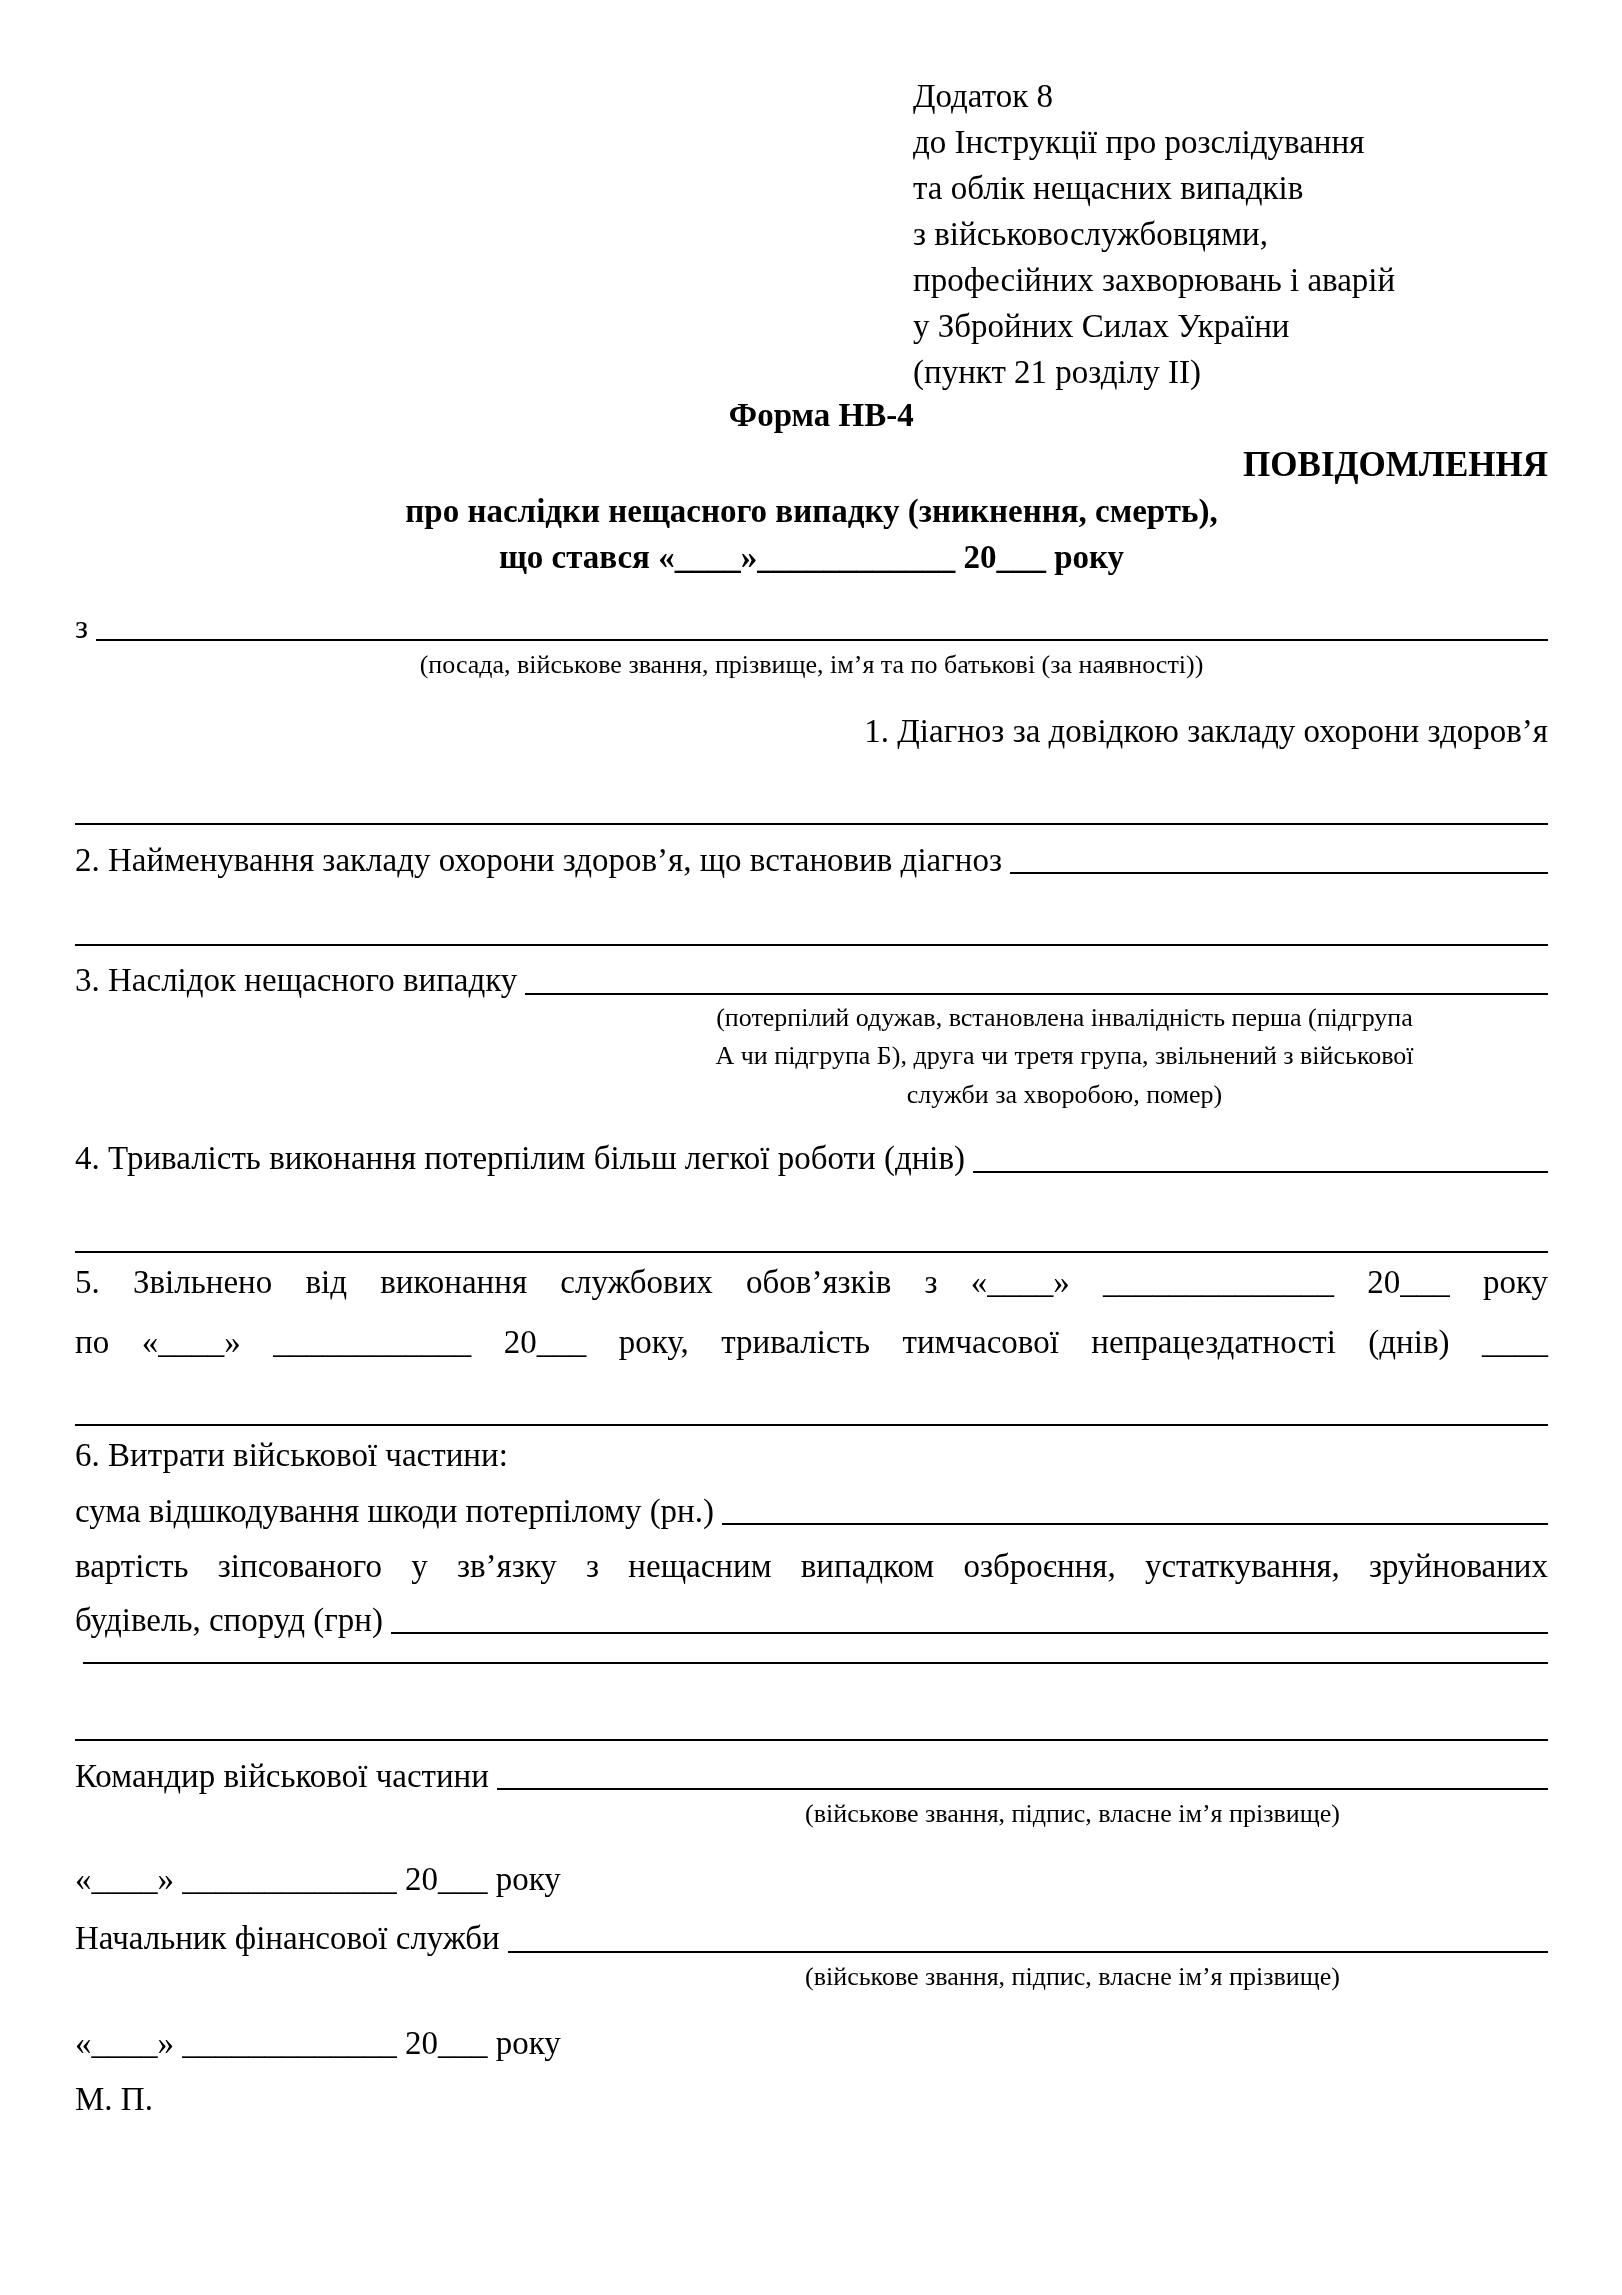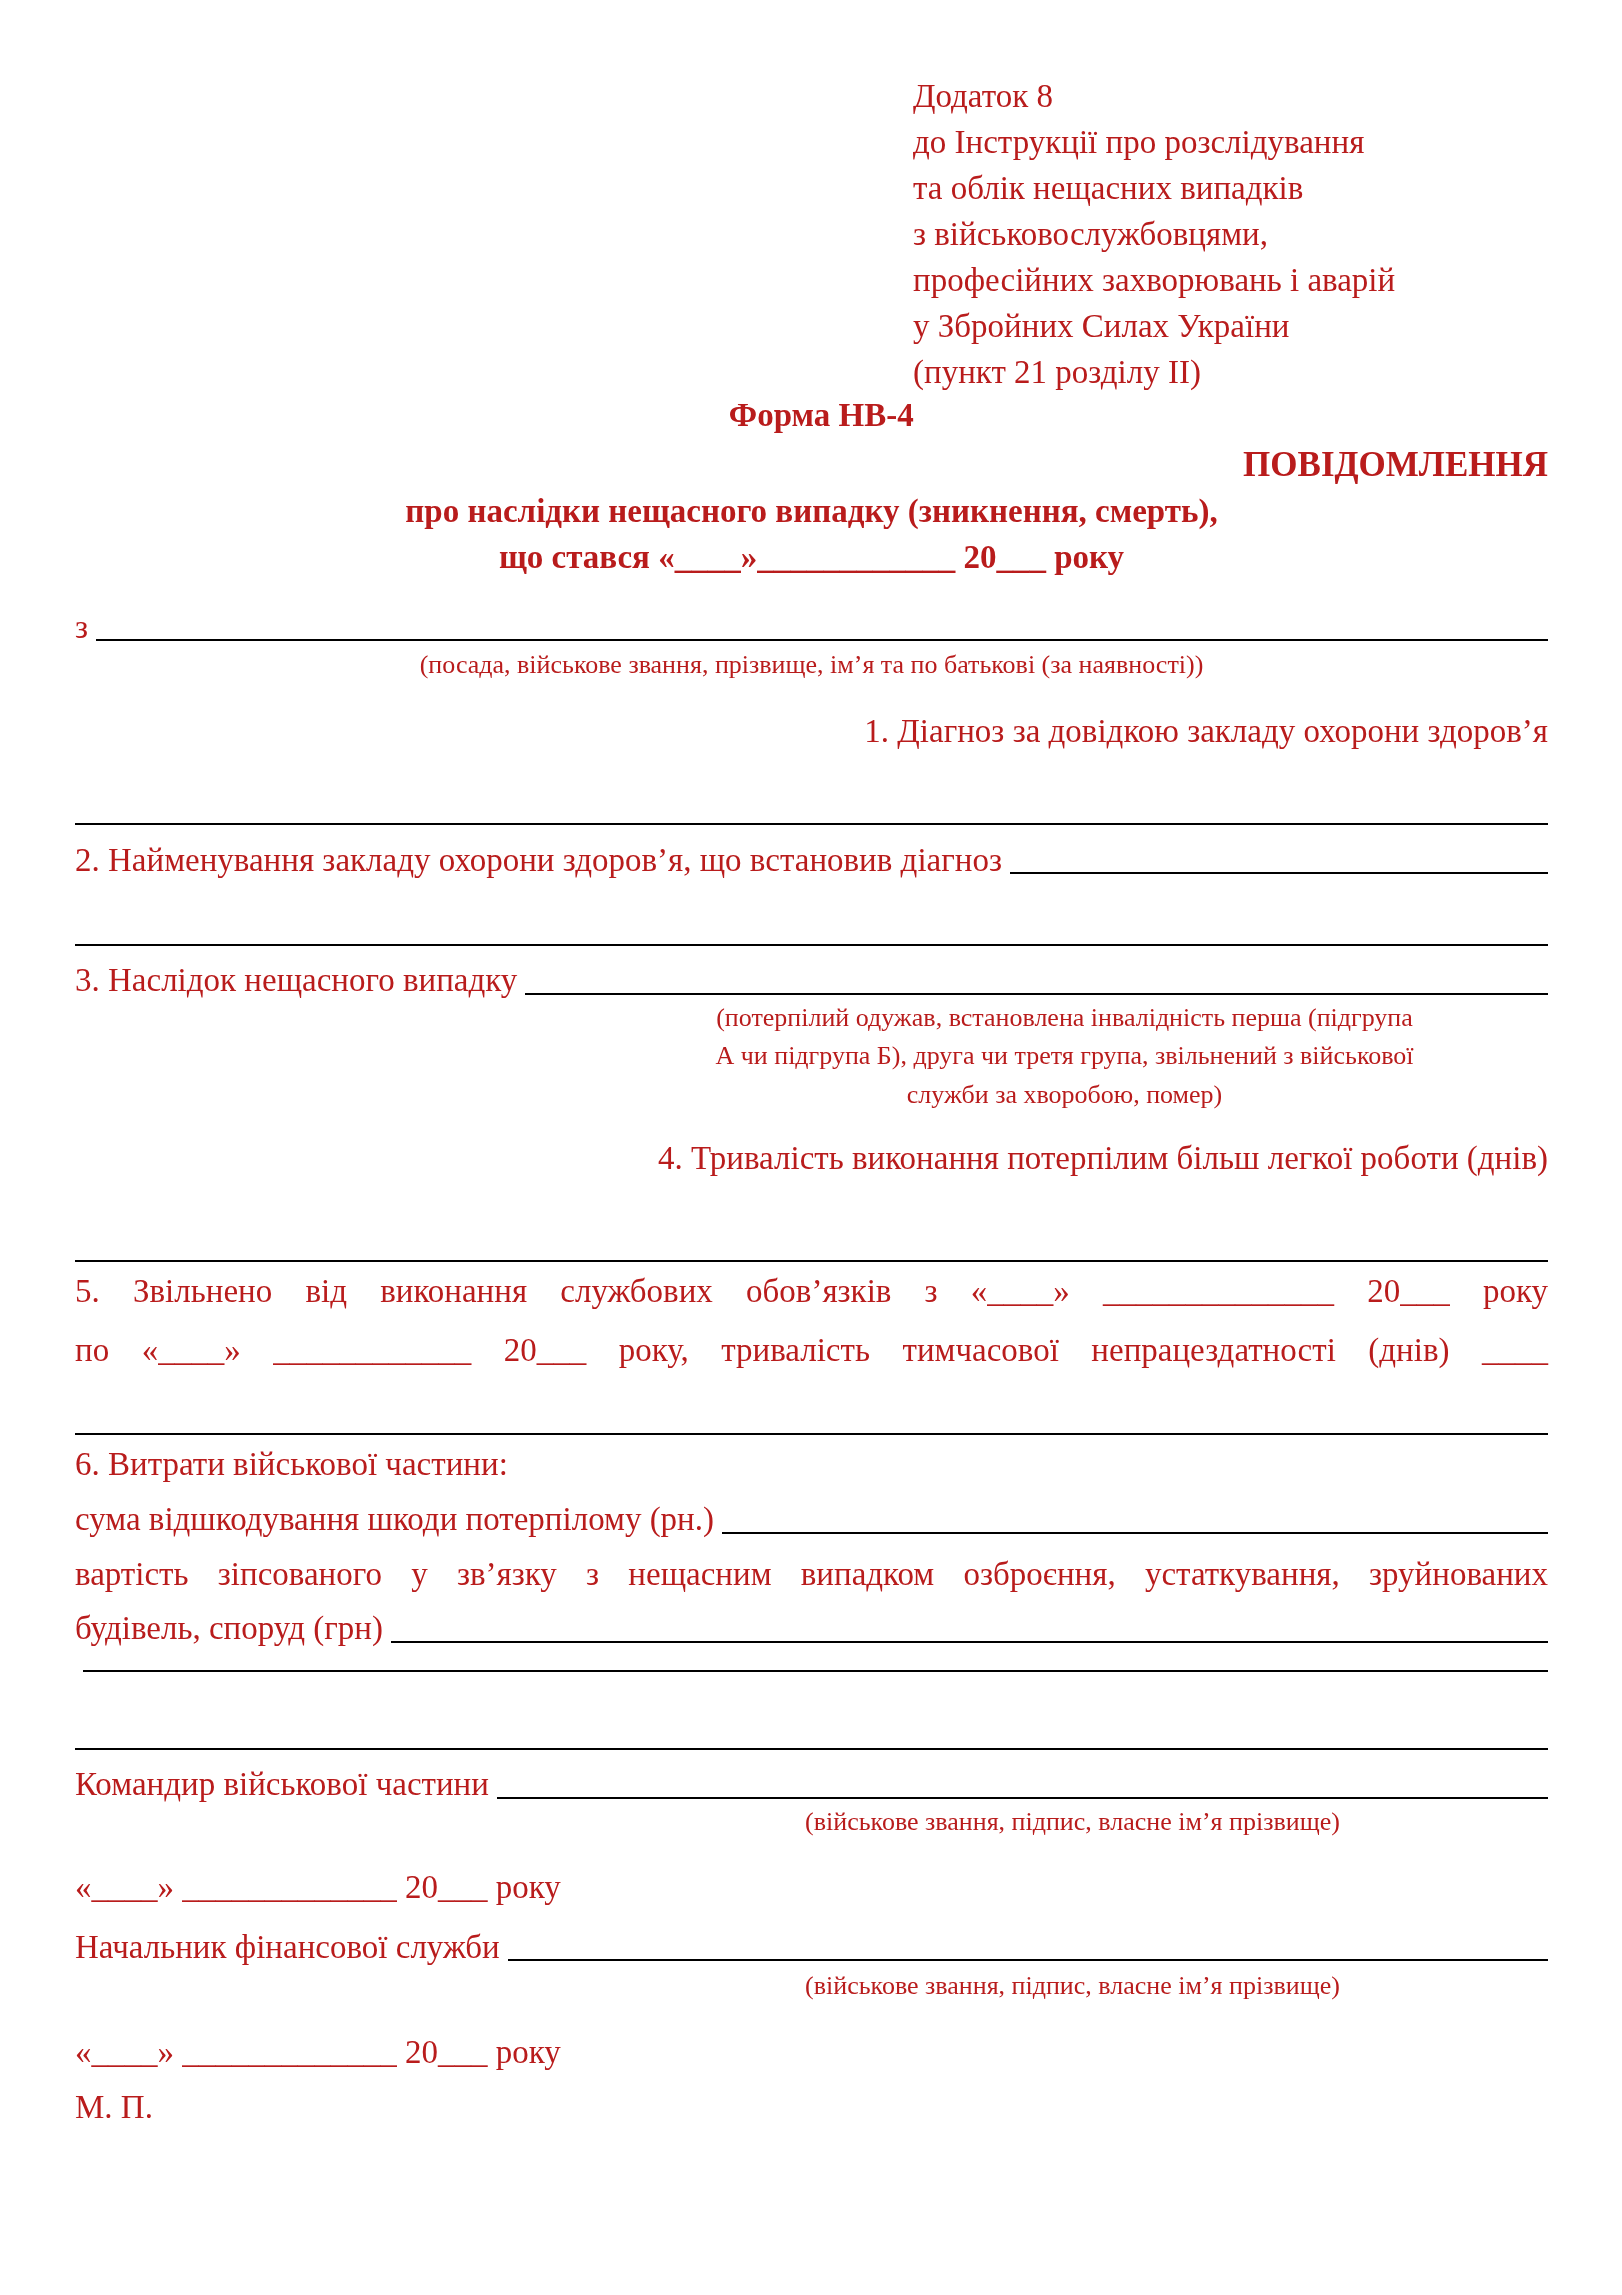--- a/index.html
+++ b/index.html
@@ -3,21 +3,21 @@
 <meta charset="utf-8">
 <style>
   html,body{margin:0;padding:0;background:#ffffff;}
   .page{
     position:relative;
     width:1623px;
     height:2295px;
     box-sizing:border-box;
     padding:0 75px;
     background:#ffffff;
-    color:#b91c1c;
+    color:#000000;
     font-family:"Liberation Serif","DejaVu Serif",serif;
     font-size:33px;
     line-height:41px;
     overflow:hidden;
   }
   .appendix{margin-top:73px;margin-left:838px;line-height:46px;}
   .forma{text-align:center;font-weight:bold;margin-right:-19.6px;}
   .t1{text-align:right;font-weight:bold;font-size:35px;line-height:43px;margin-top:6.5px;}
   .t2{text-align:center;font-weight:bold;margin-top:5.2px;}
   .t3{text-align:center;font-weight:bold;margin-top:5.2px;}
@@ -25,21 +25,21 @@
   .row .label{white-space:nowrap;}
   .fill{flex:1 1 auto;border-bottom:2.6px solid #000;margin:0 0 6.5px 7.9px;}
   .full-line{height:34px;border-bottom:2.6px solid #000;margin-bottom:3.9px;}
   .caption{font-size:26px;line-height:33px;}
   .cap-center{text-align:center;}
   .cap3{margin-left:507px;width:965px;text-align:center;}
   .sig-cap{margin-left:556px;width:883px;text-align:center;}
   .just{text-align:justify;text-align-last:justify;}
   .m0{margin-top:0;}  .m2{margin-top:1.3px;}  .m8{margin-top:5.2px;} .m14{margin-top:9.2px;} .m20{margin-top:13px;}
   .m22{margin-top:14.4px;} .m28{margin-top:18.3px;} .m32{margin-top:21px;}
-  .m42{margin-top:27.5px;flex-direction:column;} .m44{margin-top:29px;} .m46{margin-top:30px;flex-direction:column;}
+  .m42{margin-top:27.5px;} .m44{margin-top:29px;} .m46{margin-top:30px;flex-direction:column;}
   .m54{margin-top:35px;} .m58{margin-top:38px;}
 </style>
 </head>
 <body>
 
 <div class="page">
 
   <div class="appendix">
     <div>Додаток 8</div>
     <div>до Інструкції про розслідування</div>

